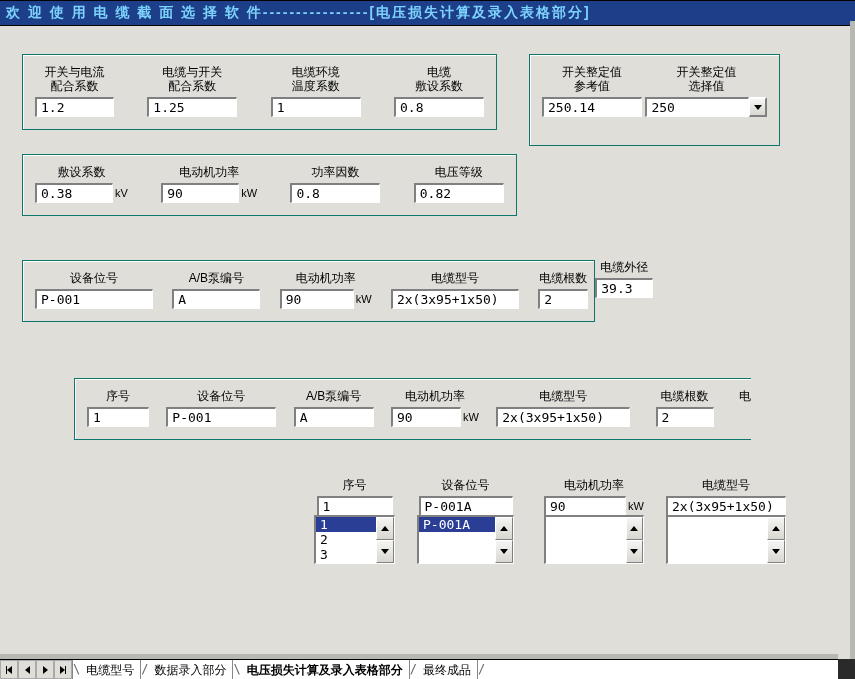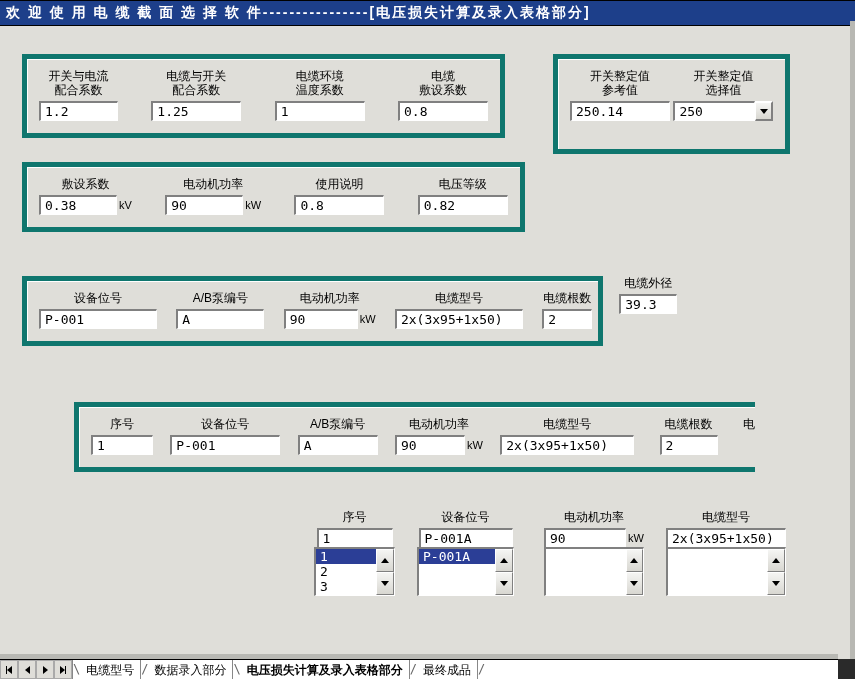--- a/index.html
+++ b/index.html
@@ -8,38 +8,38 @@
     font-family: "SimSun", "宋体", Arial, sans-serif;
     font-size: 12px;
     background: #dfded9;
     width: 855px;
     height: 679px;
     overflow: hidden;
     position: relative;
   }
   .titlebar {
     background: #1d3f8a;
-    color: #ffffff;
+    color: #7dd3fc;
     font-weight: bold;
     padding: 3px 6px;
     font-size: 14px;
     letter-spacing: 2px;
     border-top: 1px solid #000;
     border-bottom: 1px solid #000;
     white-space: nowrap;
   }
   .content {
     padding: 28px 22px 0 22px;
   }
   .group {
     display: inline-block;
     vertical-align: top;
-    border: 5px solid #0f766e;
+    border: 1px solid #0f766e;
     padding: 10px 12px 12px 12px;
-    margin-right: 16px;
+    margin-right: 0;
     margin-bottom: 20px;
     box-shadow: inset 1px 1px 0 #fff;
     background: #dfded9;
   }
   .row { display: flex; align-items: flex-start; }
   .field {
     display: inline-flex;
     flex-direction: column;
     align-items: center;
     margin-right: 30px;
@@ -228,21 +228,21 @@
     <div class="group" style="margin-left:32px">
       <div class="field" style="margin-right:0;margin-bottom:16px">
         <span class="field-label">开关整定值
 参考值</span>
         <input class="textbox" style="width: 100px;" value="250.14">
       </div>
       <div class="field" style="margin-right:0">
         <span class="field-label">开关整定值
 选择值</span>
         <span class="combo">
-          <input class="textbox" style="width: 82px;" value="250">
+          <input class="textbox" style="width: 104px;" value="250">
           <span class="combo-btn">
               <span class="tri-down"></span>
             </span>
         </span>
       </div>
     </div>
   </div>
 
   <div class="row" style="margin-top:-12px">
     <div class="group">
@@ -254,21 +254,21 @@
         </span>
       </span>
       <span class="field">
         <span class="field-label">电动机功率</span>
         <span class="hz">
           <input class="textbox" style="width: 78px;" value="90">
           <span class="unit">kW</span>
         </span>
       </span>
       <span class="field">
-        <span class="field-label">使用说明</span>
+        <span class="field-label">功率因数</span>
         <input class="textbox" style="width: 90px;" value="0.8">
       </span>
       <span class="field">
         <span class="field-label">电压等级</span>
         <input class="textbox" style="width: 90px;" value="0.82">
       </span>
     </div>
   </div>
 
   <div class="row" style="margin-top:24px">

